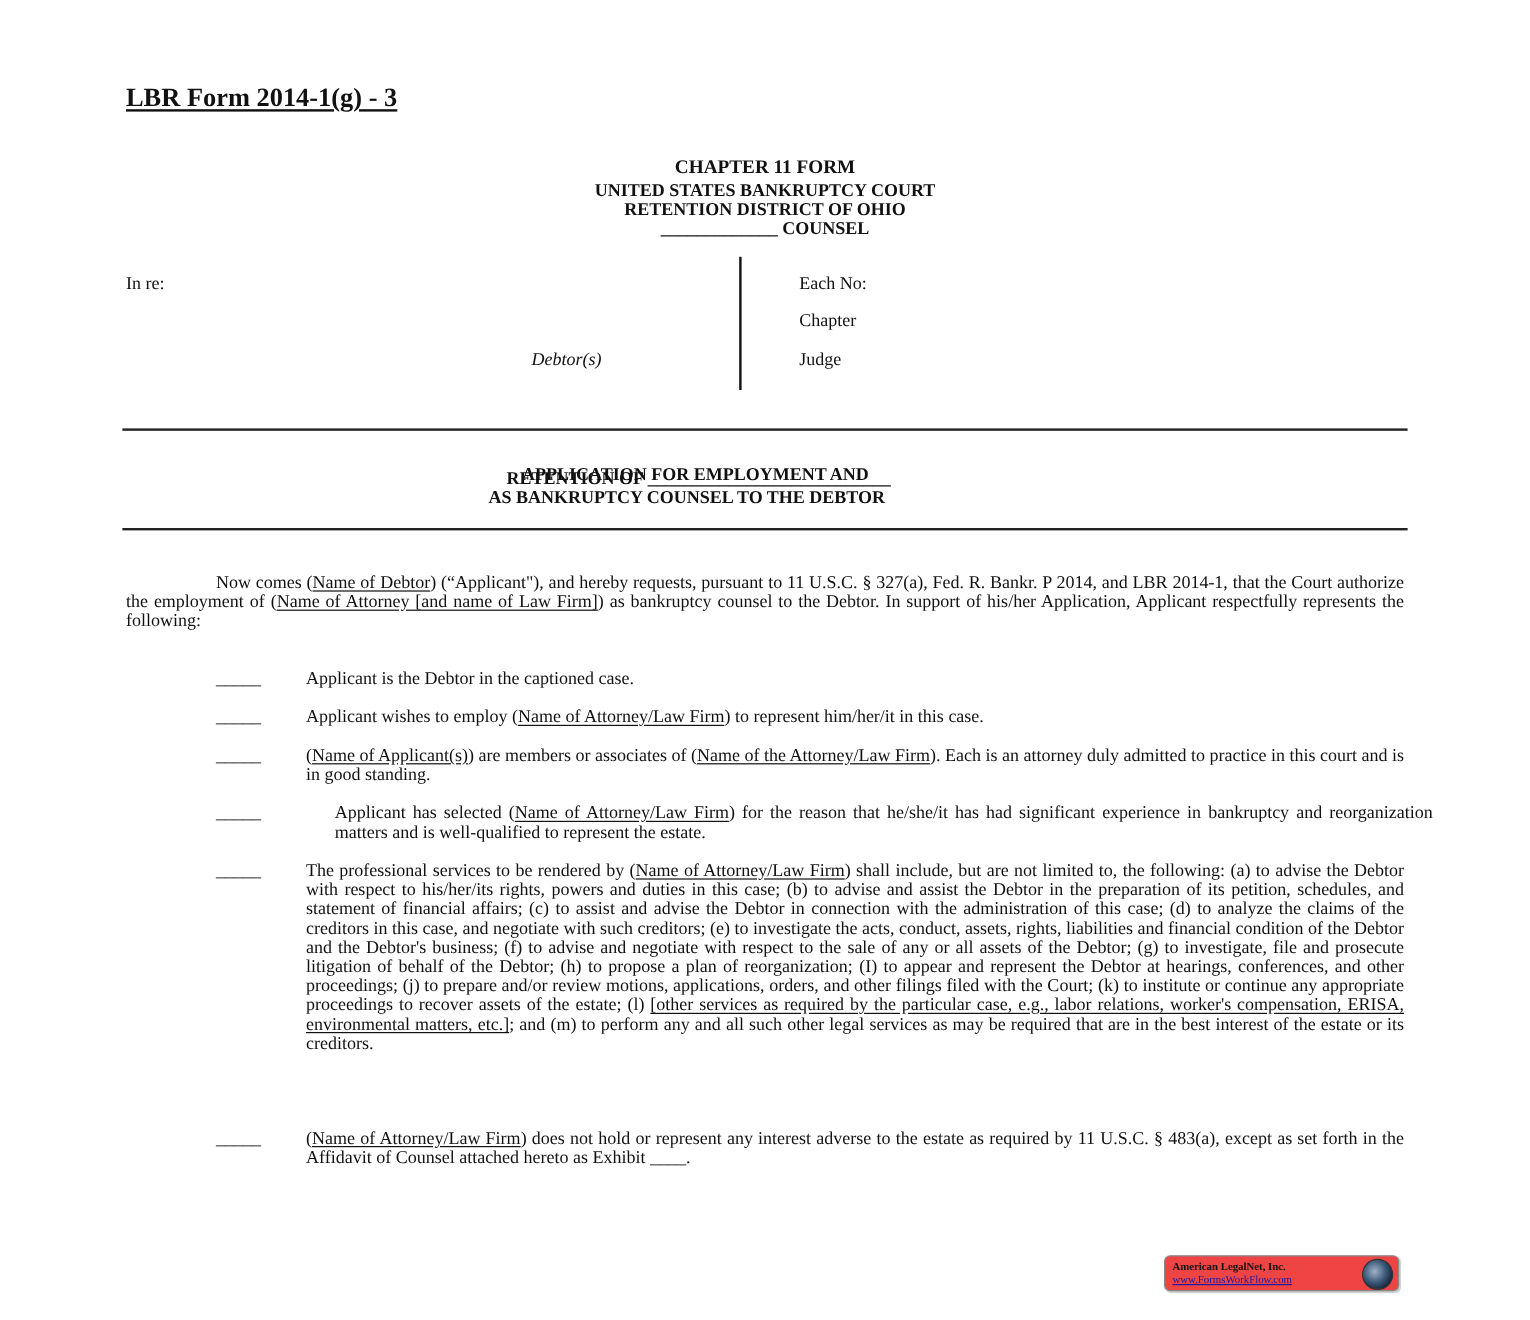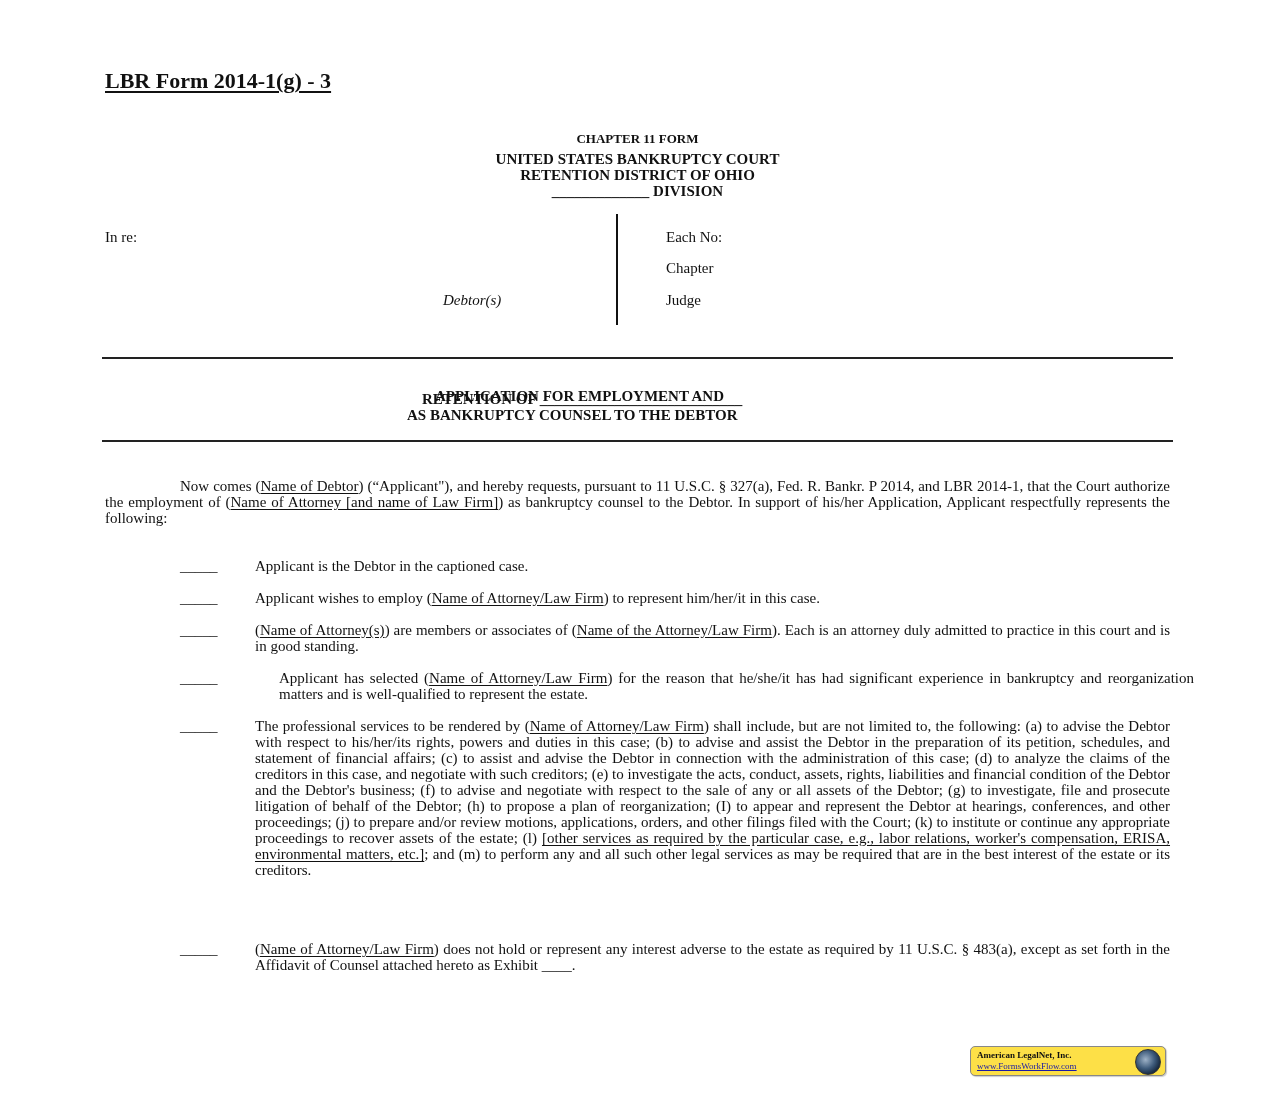--- a/index.html
+++ b/index.html
@@ -6,57 +6,57 @@
   body {
     width: 1275px; height: 1100px; position: relative; overflow: hidden;
     font-family: "Liberation Serif", "DejaVu Serif", serif; color: #111;
   }
   .abs { position: absolute; }
   .form-id {
     left: 105px; top: 68px; font-size: 22px; font-weight: bold;
     text-decoration: underline; text-decoration-thickness: 2px; text-underline-offset: 3px;
   }
   .court-header { left: 0; width: 1275px; text-align: center; font-weight: bold; }
-  .court-header .l1 { position: absolute; left: 0; right: 0; top: 131px; font-size: 13px; }
+  .court-header .l1 { position: absolute; left: 0; right: 0; top: 131px; font-size: 16px; }
   .court-header .l2 { position: absolute; left: 0; right: 0; top: 151px; font-size: 15px; }
   .court-header .l3 { position: absolute; left: 0; right: 0; top: 167px; font-size: 15px; }
   .court-header .l4 { position: absolute; left: 0; right: 0; top: 183px; font-size: 15px; }
   .caption-text { font-size: 15px; }
   .vrule { left: 616px; top: 214px; width: 2px; height: 111px; background: #111; }
   .hrule { left: 102px; width: 1071px; height: 2px; background: #222; }
   .app-title { font-weight: bold; font-size: 15px; }
   .para {
     font-size: 15px; line-height: 16px; text-align: justify;
   }
   .blank { font-size: 15px; }
   u { text-decoration: underline; text-underline-offset: 2px; }
   .item { position: absolute; left: 255px; width: 915px; font-size: 15px; line-height: 16px; text-align: justify; }
   .badge {
     left: 970px; top: 1046px; width: 194px; height: 28px;
-    border: 1px solid #888; border-radius: 5px; background: #fde047;
+    border: 1px solid #888; border-radius: 5px; background: #ef4444;
     box-shadow: 1px 1px 1px #ccc;
   }
   .badge .name { position: absolute; left: 6px; top: 3px; font-size: 9px; font-weight: bold; color: #111; }
   .badge .url { position: absolute; left: 6px; top: 14px; font-size: 9px; color: #1a1aa6; text-decoration: underline; }
   .badge .globe {
     position: absolute; right: 4px; top: 2px; width: 24px; height: 24px; border-radius: 50%;
     background: radial-gradient(circle at 40% 40%, #9fb3c8 0%, #3d5a7a 45%, #0f1f33 80%);
     border: 1px solid #333;
   }
 </style>
 </head>
 <body>
 
 <div class="abs form-id">LBR Form 2014-1(g) - 3</div>
 
 <div class="abs court-header">
   <div class="l1">CHAPTER 11 FORM</div>
   <div class="l2">UNITED STATES BANKRUPTCY COURT</div>
   <div class="l3">RETENTION DISTRICT OF OHIO</div>
-  <div class="l4">_____________ DIVISION</div>
+  <div class="l4">_____________ COUNSEL</div>
 </div>
 
 <div class="abs caption-text" style="left:105px; top:229px;">In re:</div>
 <div class="abs caption-text" style="left:443px; top:292px; font-style:italic;">Debtor(s)</div>
 <div class="abs vrule"></div>
 <div class="abs caption-text" style="left:666px; top:229px;">Each No:</div>
 <div class="abs caption-text" style="left:666px; top:260px;">Chapter</div>
 <div class="abs caption-text" style="left:666px; top:292px;">Judge</div>
 
 <div class="abs hrule" style="top:357px;"></div>
@@ -67,21 +67,21 @@
 
 <div class="abs para" style="left:105px; top:478px; width:1065px; text-indent:75px;"><span>Now comes (</span><u>Name of Debtor</u><span>) (“Applicant"), and hereby requests, pursuant to 11 U.S.C. § 327(a), Fed. R. Bankr. P 2014, and LBR 2014-1, that the Court authorize the employment of (</span><u>Name of Attorney [and name of Law Firm]</u><span>) as bankruptcy counsel to the Debtor.  In support of his/her Application, Applicant respectfully represents the following:</span></div>
 
 <div class="abs blank" style="left:180px; top:558px;">_____</div>
 <div class="item" style="top:558px;"><span>Applicant is the Debtor in the captioned case.</span></div>
 
 <div class="abs blank" style="left:180px; top:590px;">_____</div>
 <div class="item" style="top:590px;"><span>Applicant wishes to employ (</span><u>Name of Attorney/Law Firm</u><span>) to represent him/her/it in this case.</span></div>
 
 <div class="abs blank" style="left:180px; top:622px;">_____</div>
-<div class="item" style="top:622px;"><span>(</span><u>Name of Attorney(s)</u><span>) are members or associates of (</span><u>Name of the Attorney/Law Firm</u><span>).  Each is an attorney duly admitted to practice in this court and is in good standing.</span></div>
+<div class="item" style="top:622px;"><span>(</span><u>Name of Applicant(s)</u><span>) are members or associates of (</span><u>Name of the Attorney/Law Firm</u><span>).  Each is an attorney duly admitted to practice in this court and is in good standing.</span></div>
 
 <div class="abs blank" style="left:180px; top:670px;">_____</div>
 <div class="item" style="top:670px;margin-left:24px;"><span>Applicant has selected (</span><u>Name of Attorney/Law Firm</u><span>) for the reason that he/she/it has had significant experience in bankruptcy and reorganization matters and is well-qualified to represent the estate.</span></div>
 
 <div class="abs blank" style="left:180px; top:718px;">_____</div>
 <div class="item" style="top:718px;"><span>The professional services to be rendered by (</span><u>Name of Attorney/Law Firm</u><span>) shall include, but are not limited to, the following: (a) to advise the Debtor with respect to his/her/its rights, powers and duties in this case; (b) to advise and assist the Debtor in the preparation of its petition, schedules, and statement of financial affairs; (c) to assist and advise the Debtor in connection with the administration of this case; (d) to analyze the claims of the creditors in this case, and negotiate with such creditors; (e) to investigate the acts, conduct, assets, rights, liabilities and financial condition of the Debtor and the Debtor's business; (f) to advise and negotiate with respect to the sale of any or all assets of the Debtor; (g) to investigate, file and prosecute litigation of behalf of the Debtor; (h) to propose a plan of reorganization; (I) to appear and represent the Debtor at hearings, conferences, and other proceedings; (j) to prepare and/or review motions, applications, orders, and other filings filed with the Court; (k) to institute or continue any appropriate proceedings to recover assets of the estate; (l) </span><u>[other services as required by the particular case, e.g., labor relations, worker's compensation, ERISA, environmental matters, etc.]</u><span>; and (m) to perform any and all such other legal services as may be required that are in the best interest of the estate or its creditors.</span></div>
 
 <div class="abs blank" style="left:180px; top:941px;">_____</div>
 <div class="item" style="top:941px;"><span>(</span><u>Name of Attorney/Law Firm</u><span>) does not hold or represent any interest adverse to the estate as required by 11 U.S.C. § 483(a), except as set forth in the Affidavit of Counsel attached hereto as Exhibit ____.</span></div>
 

